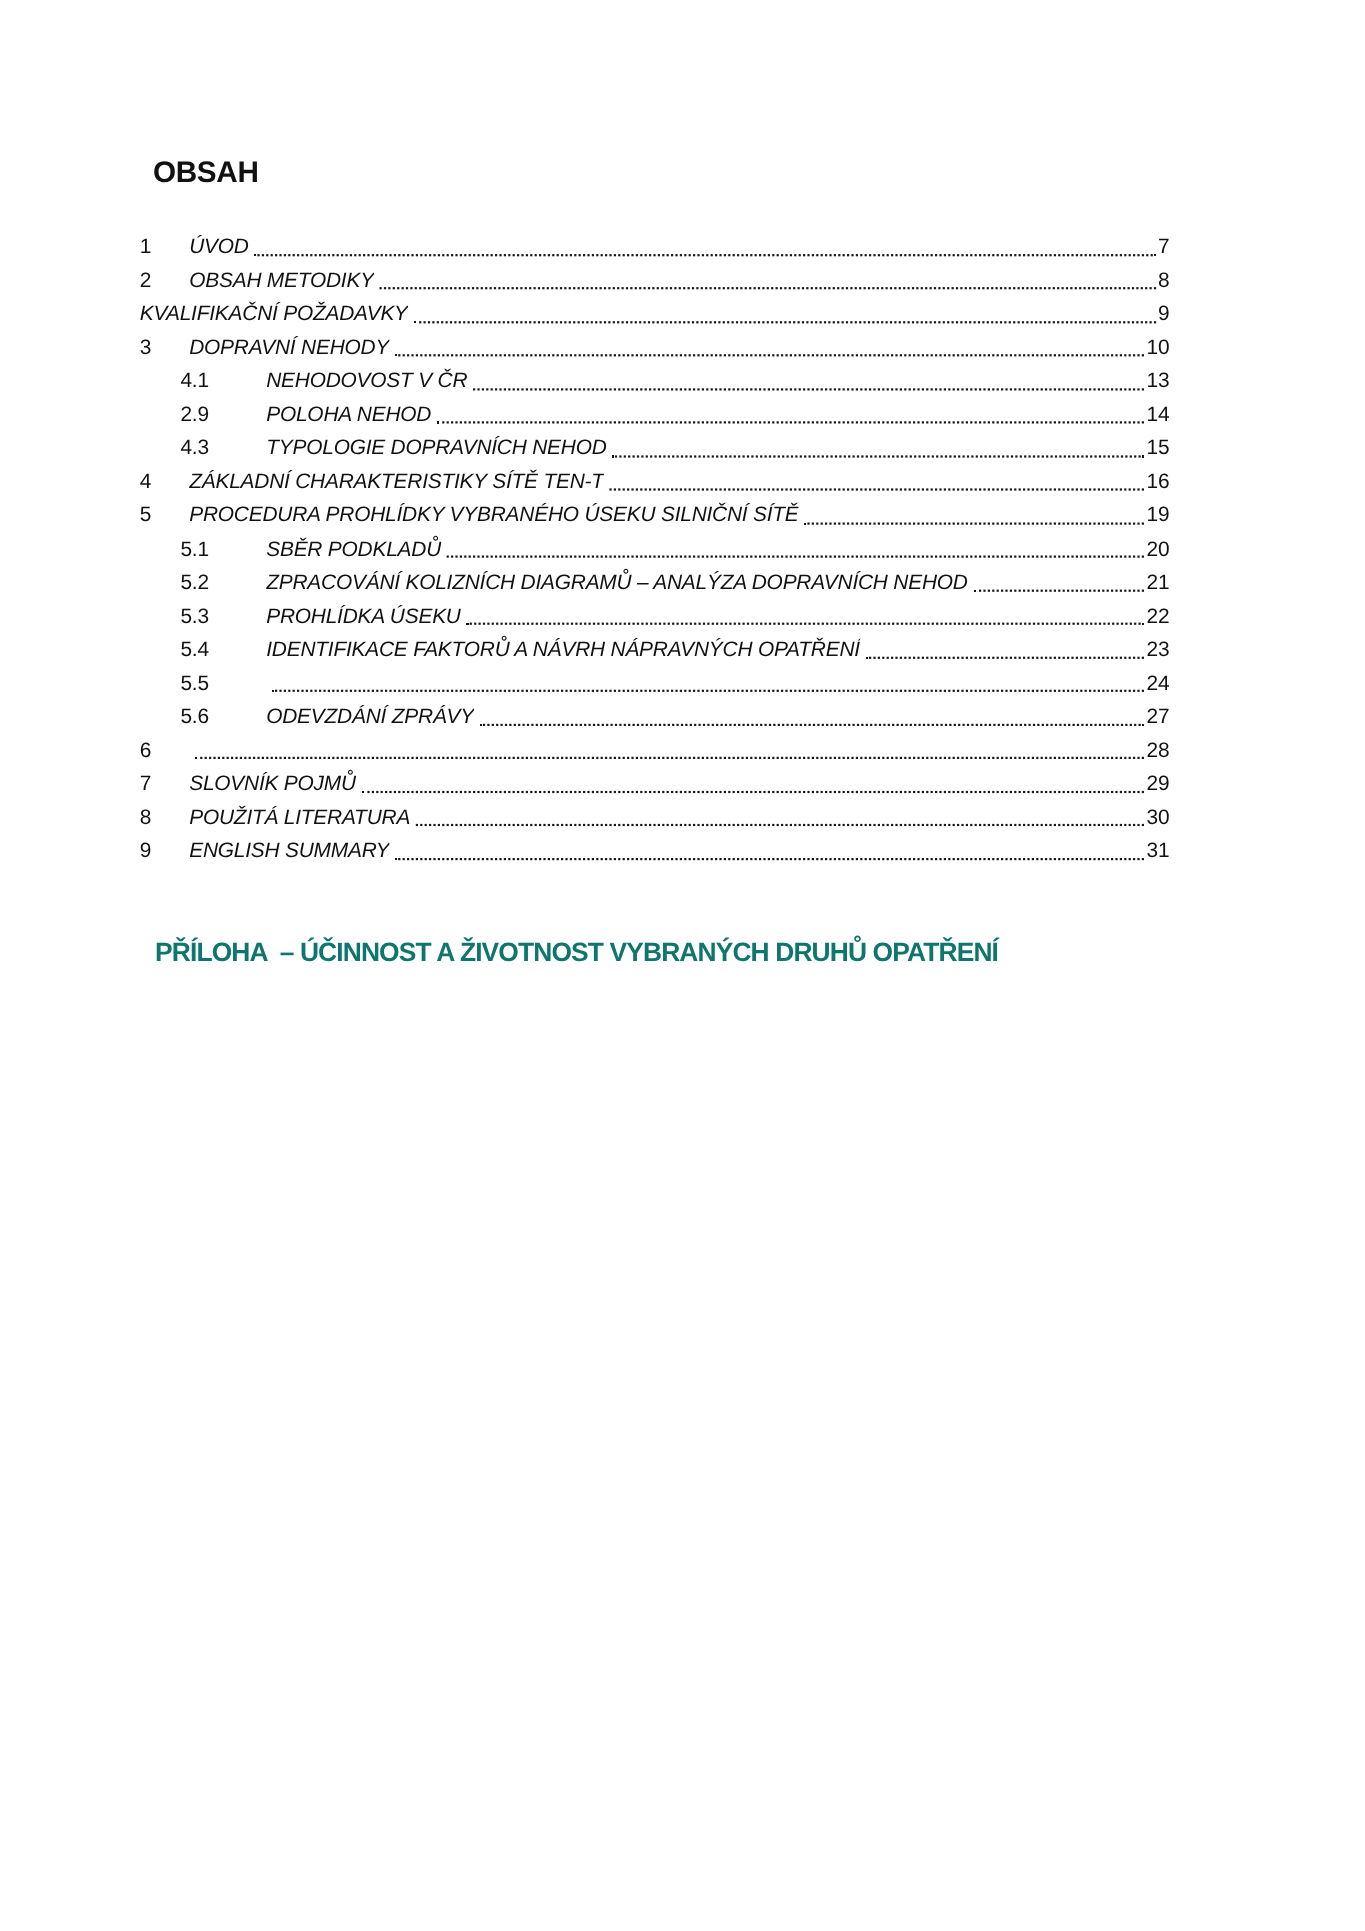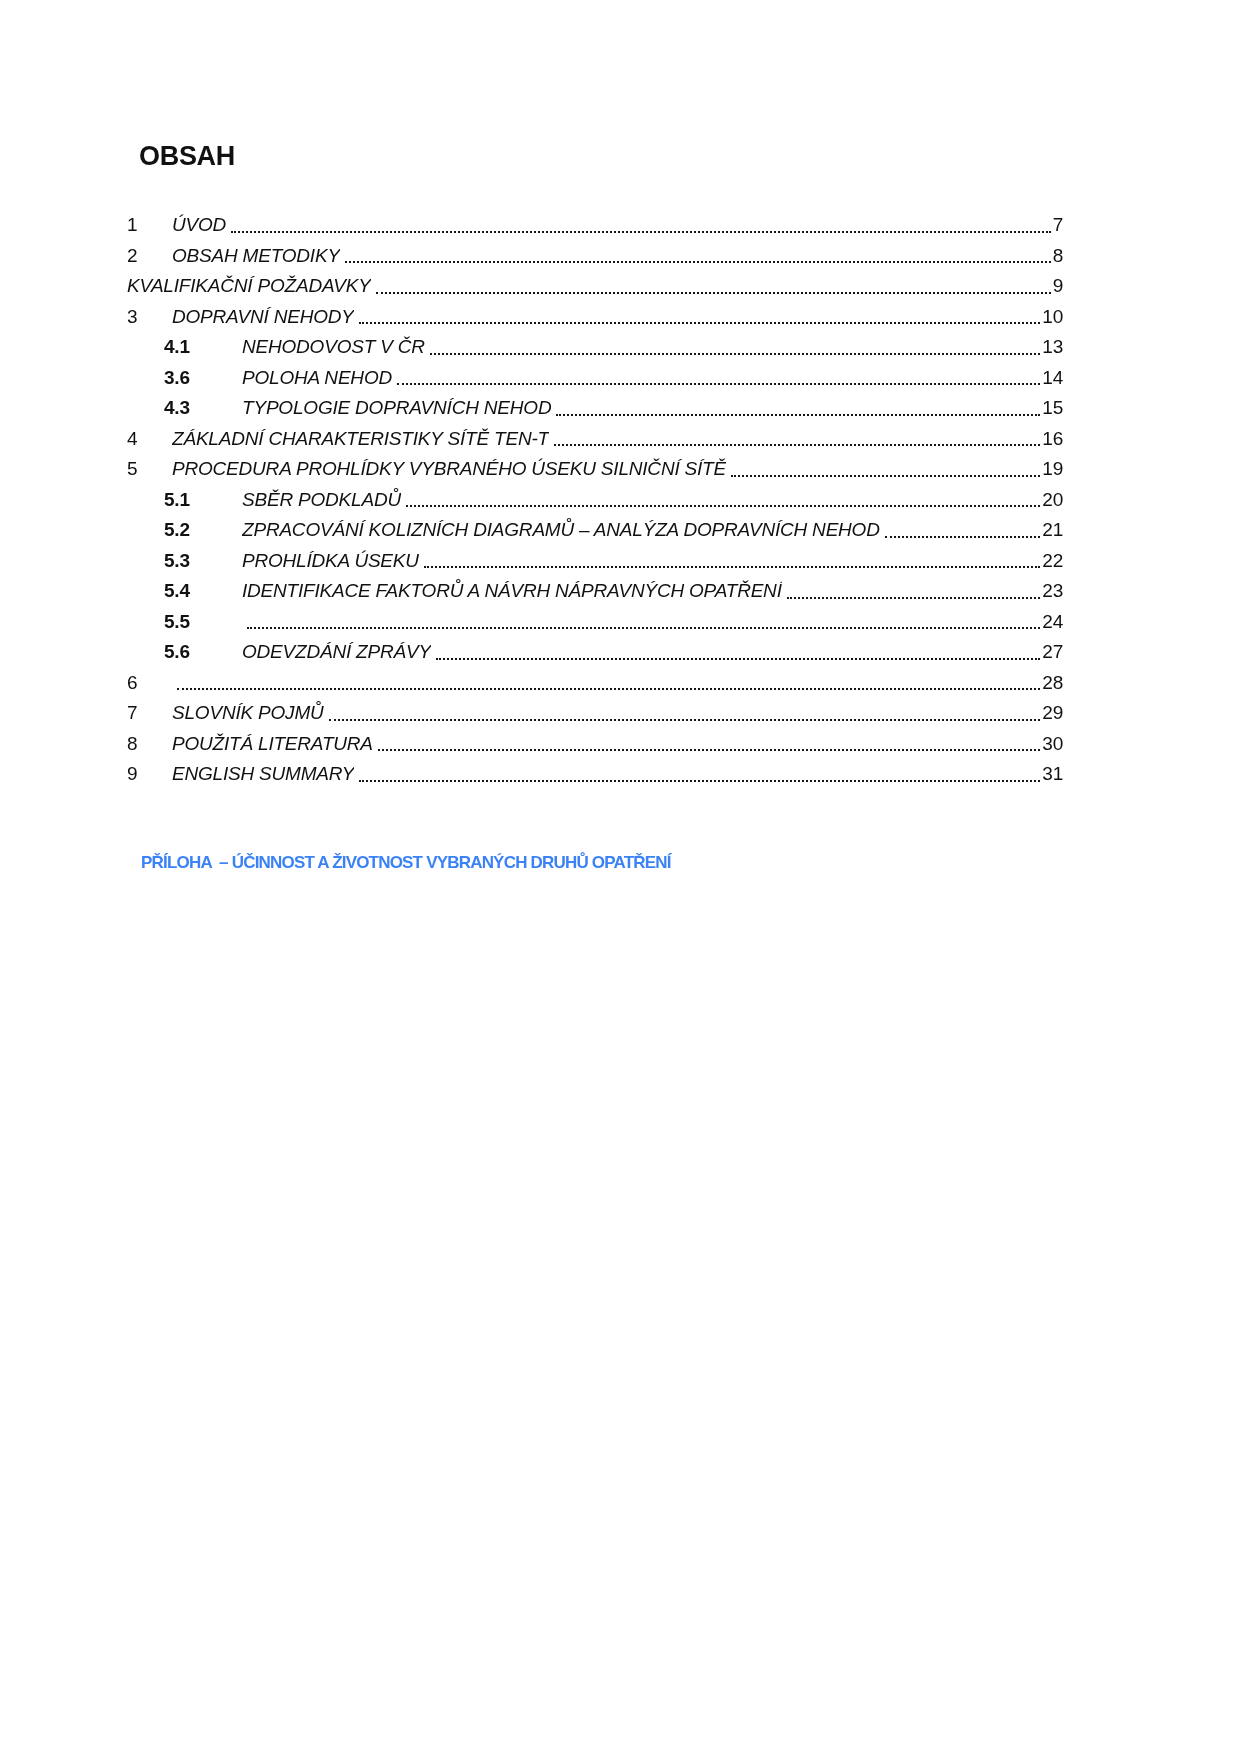--- a/index.html
+++ b/index.html
@@ -39,46 +39,46 @@
     line-height: 30.5px;
     font-size: 19px;
     letter-spacing: -0.2px;
     white-space: pre;
     cursor: default;
   }
   .toc-row .num {
     flex: 0 0 auto;
   }
   .toc-row.lvl1 .num { width: 45px; }
-  .toc-row.lvl2 .num { margin-left: 37px; width: 78px; font-weight: bold; }
+  .toc-row.lvl2 .num { margin-left: 37px; width: 78px; }
   .toc-row .label {
     flex: 0 1 auto;
     overflow: hidden;
     font-style: italic;
   }
   .toc-row .leader {
     flex: 1 1 auto;
     min-width: 14px;
     border-bottom: 2px dotted #161616;
     margin: 0 2px 8px 5px;
   }
   .toc-row .pagenum {
     flex: 0 0 auto;
     text-align: right;
   }
   .appendix-heading {
     position: absolute;
     left: 141px;
     top: 853px;
     margin: 0;
-    font-size: 17px;
+    font-size: 24px;
     font-weight: bold;
     letter-spacing: -0.8px;
     white-space: pre-wrap;
-    color: #3b82f6;
+    color: #0f766e;
   }
 </style>
 </head>
 <body>
 
 <div class="page">
   <h1 class="doc-title">OBSAH</h1>
 
   <nav class="toc" id="toc">
       <div class="toc-row lvl1">
@@ -105,21 +105,21 @@
     <span class="leader"></span>
     <span class="pagenum">10</span>
   </div>
       <div class="toc-row lvl2">
     <span class="num">4.1</span>
     <span class="label">NEHODOVOST V ČR</span>
     <span class="leader"></span>
     <span class="pagenum">13</span>
   </div>
       <div class="toc-row lvl2">
-    <span class="num">3.6</span>
+    <span class="num">2.9</span>
     <span class="label">POLOHA NEHOD</span>
     <span class="leader"></span>
     <span class="pagenum">14</span>
   </div>
       <div class="toc-row lvl2">
     <span class="num">4.3</span>
     <span class="label">TYPOLOGIE DOPRAVNÍCH NEHOD</span>
     <span class="leader"></span>
     <span class="pagenum">15</span>
   </div>

